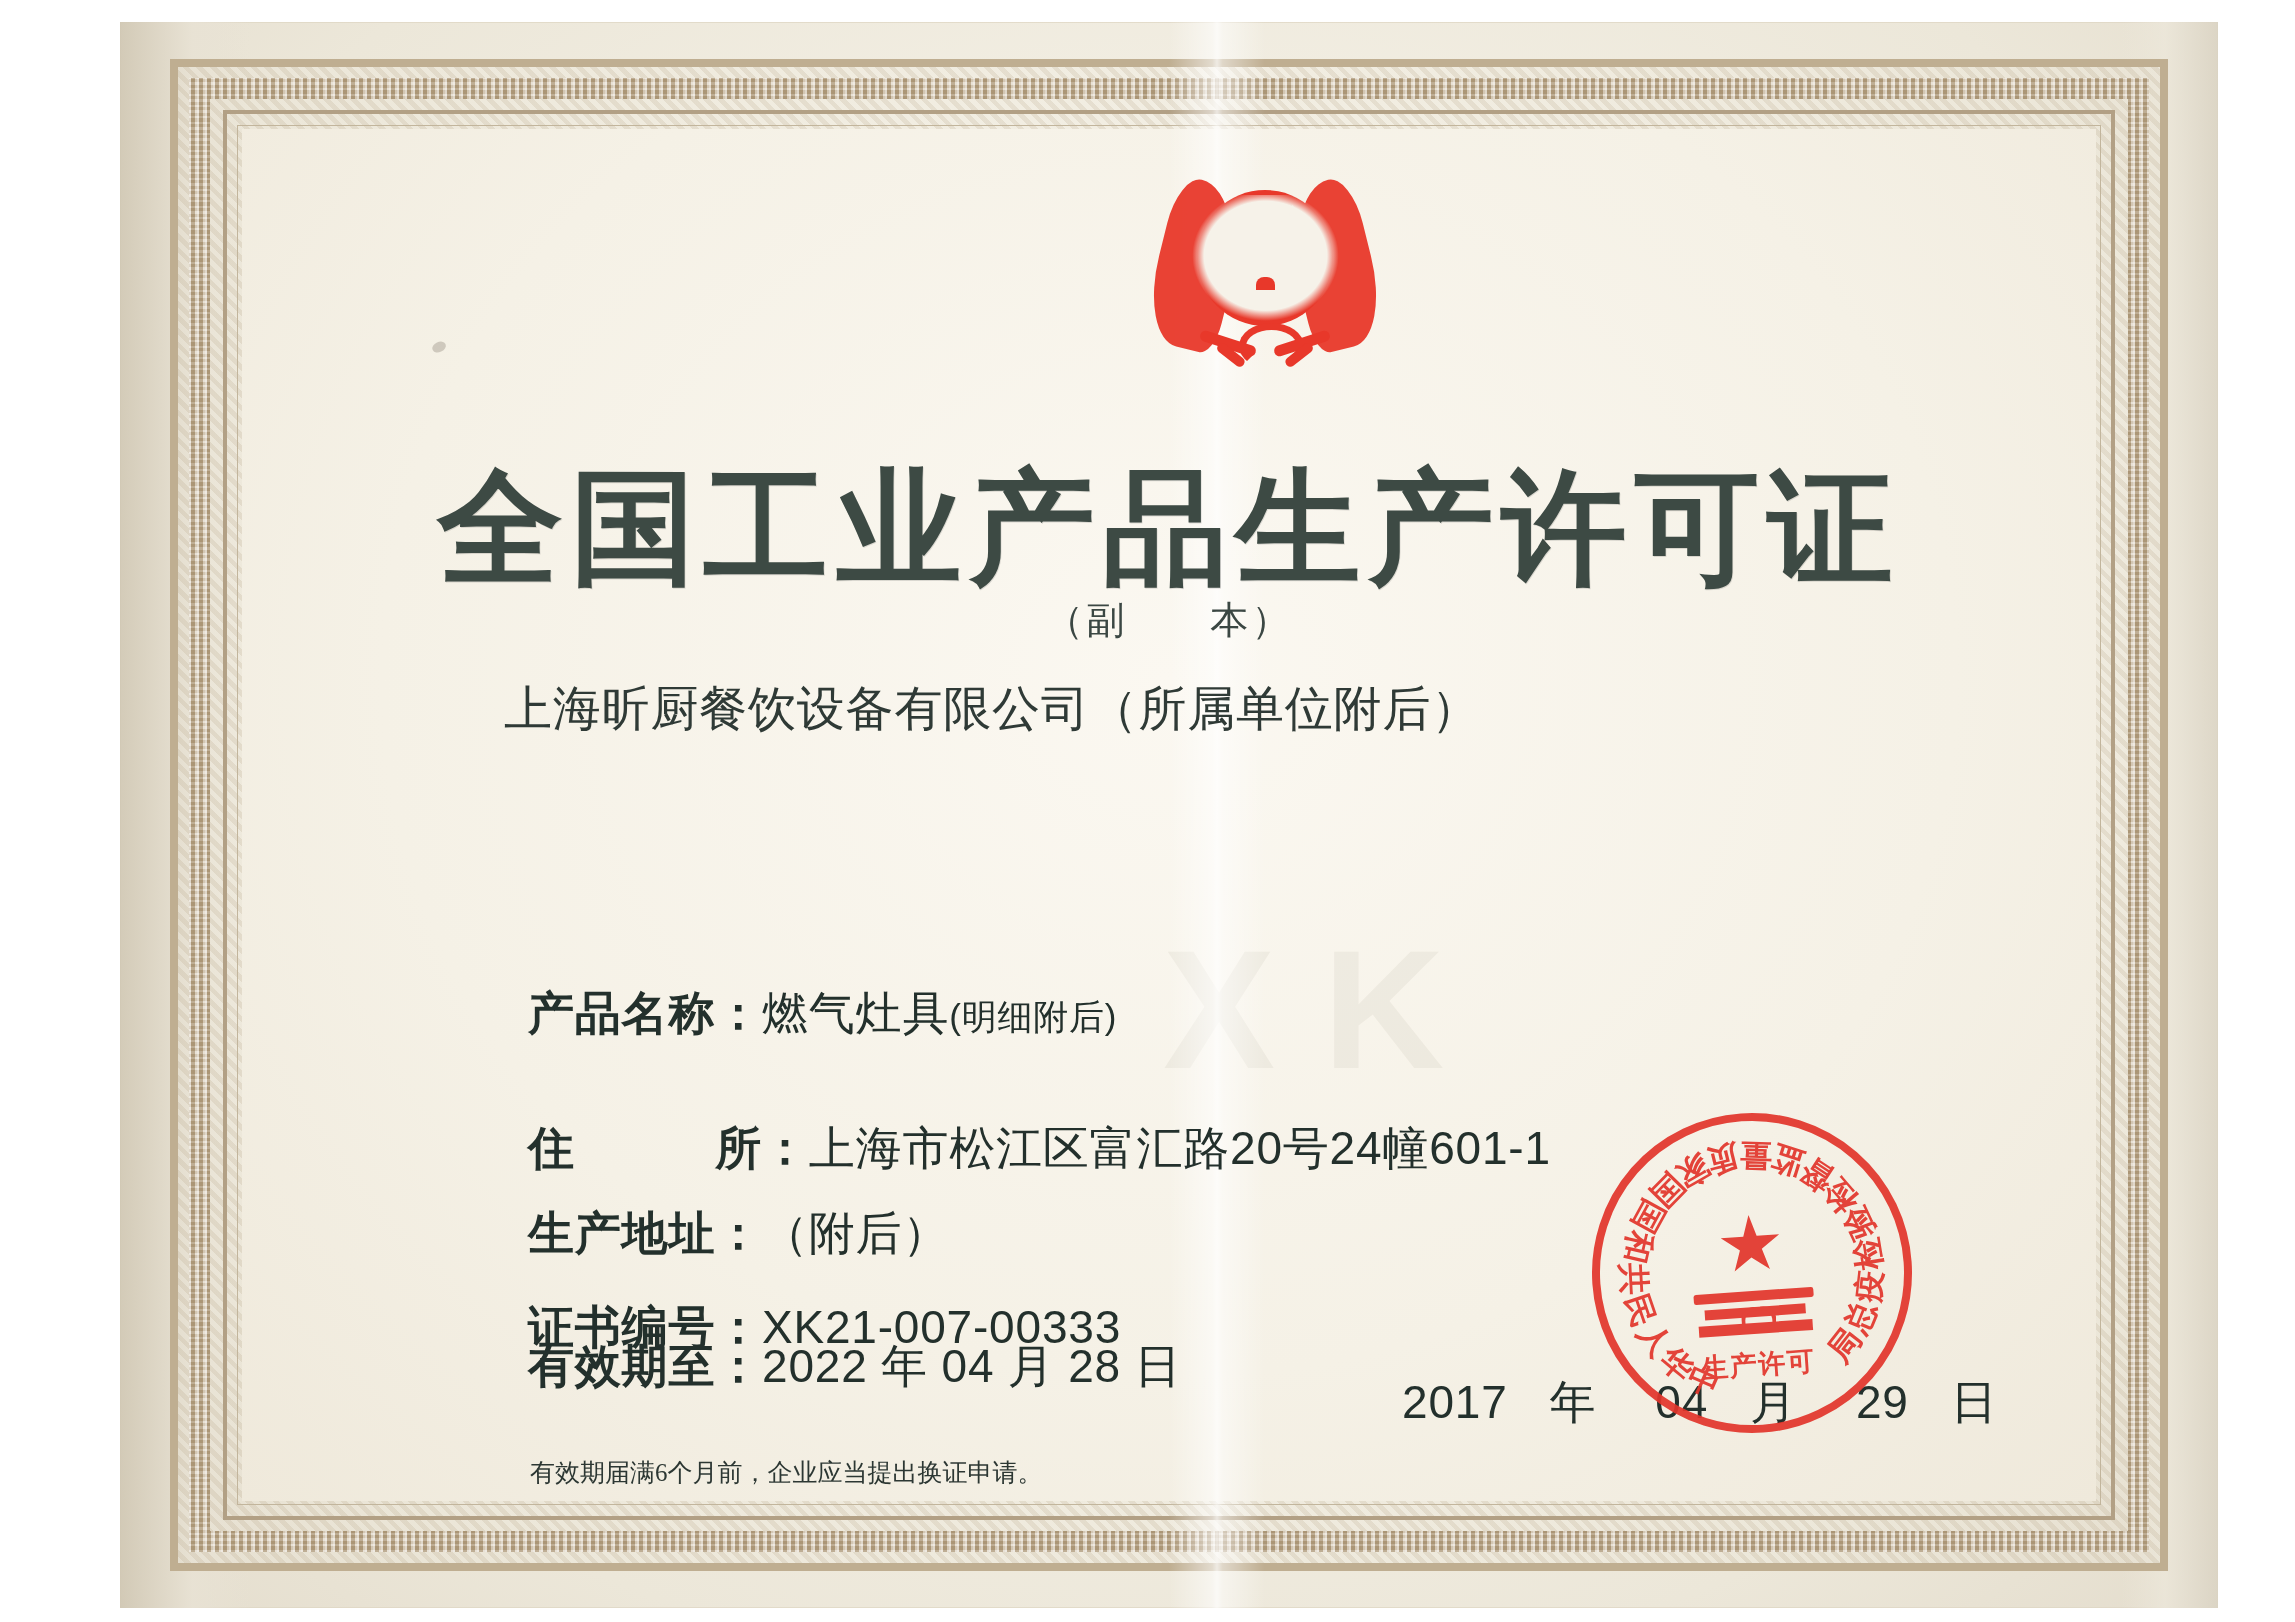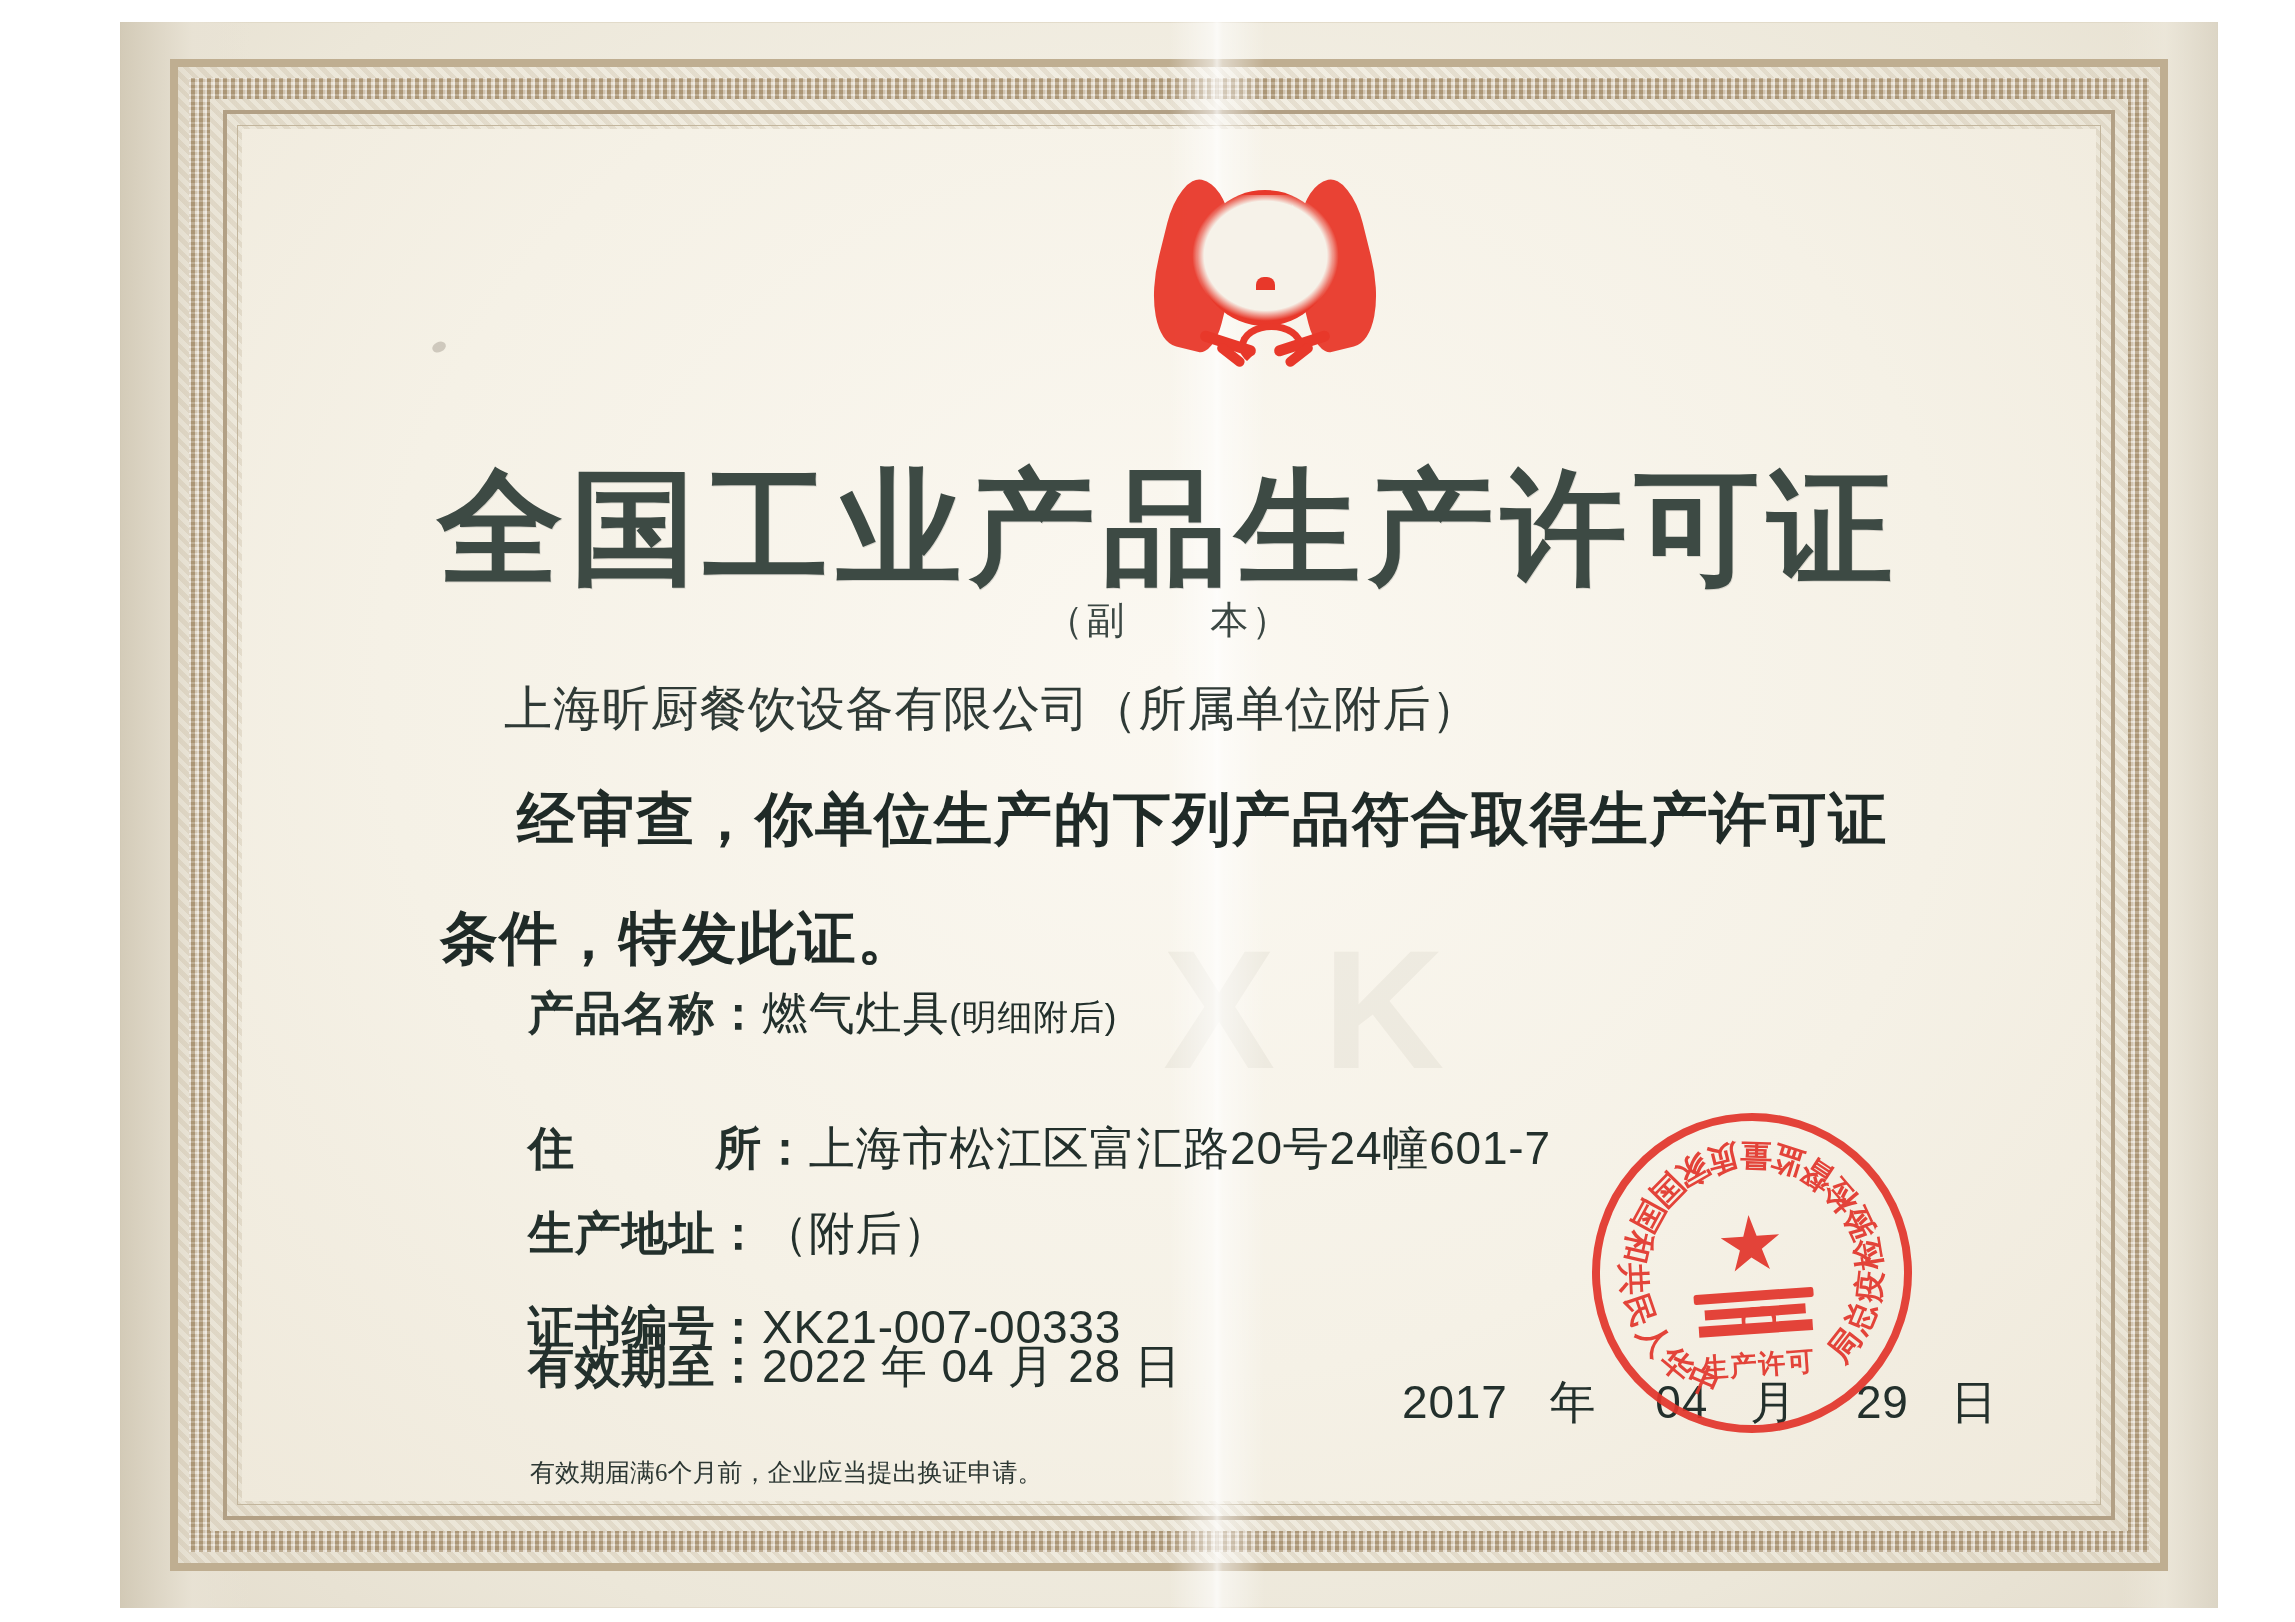--- a/index.html
+++ b/index.html
@@ -417,31 +417,27 @@
         <div class="tail-l"></div>
         <div class="tail-r"></div>
       </div>
     </div>
 
     <div class="title">全国工业产品生产许可证</div>
     <div class="subtitle">（副　　本）</div>
 
     <div class="company-line">上海昕厨餐饮设备有限公司（所属单位附后）</div>
 
-    <div class="body-text">
-      <span class="indent"></span><span>经审查，你单位生产的下列产品符合取得生产许可证</span><br>
-      <span>条件，特发此证。</span>
-    </div>
 
     <div class="field" id="field-product">
       <span class="label">产品名称：</span><span class="value">燃气灶具</span><span class="small">(明细附后)</span>
     </div>
 
     <div class="field" id="field-address">
-      <span class="label">住　　　所：</span><span class="value">上海市松江区富汇路20号24幢601-7</span>
+      <span class="label">住　　　所：</span><span class="value">上海市松江区富汇路20号24幢601-1</span>
     </div>
 
     <div class="field" id="field-factory">
       <span class="label">生产地址：</span><span class="value">（附后）</span>
     </div>
 
     <div class="field" id="field-certno">
       <span class="label">证书编号：</span><span class="value">XK21-007-00333</span>
     </div>
 

